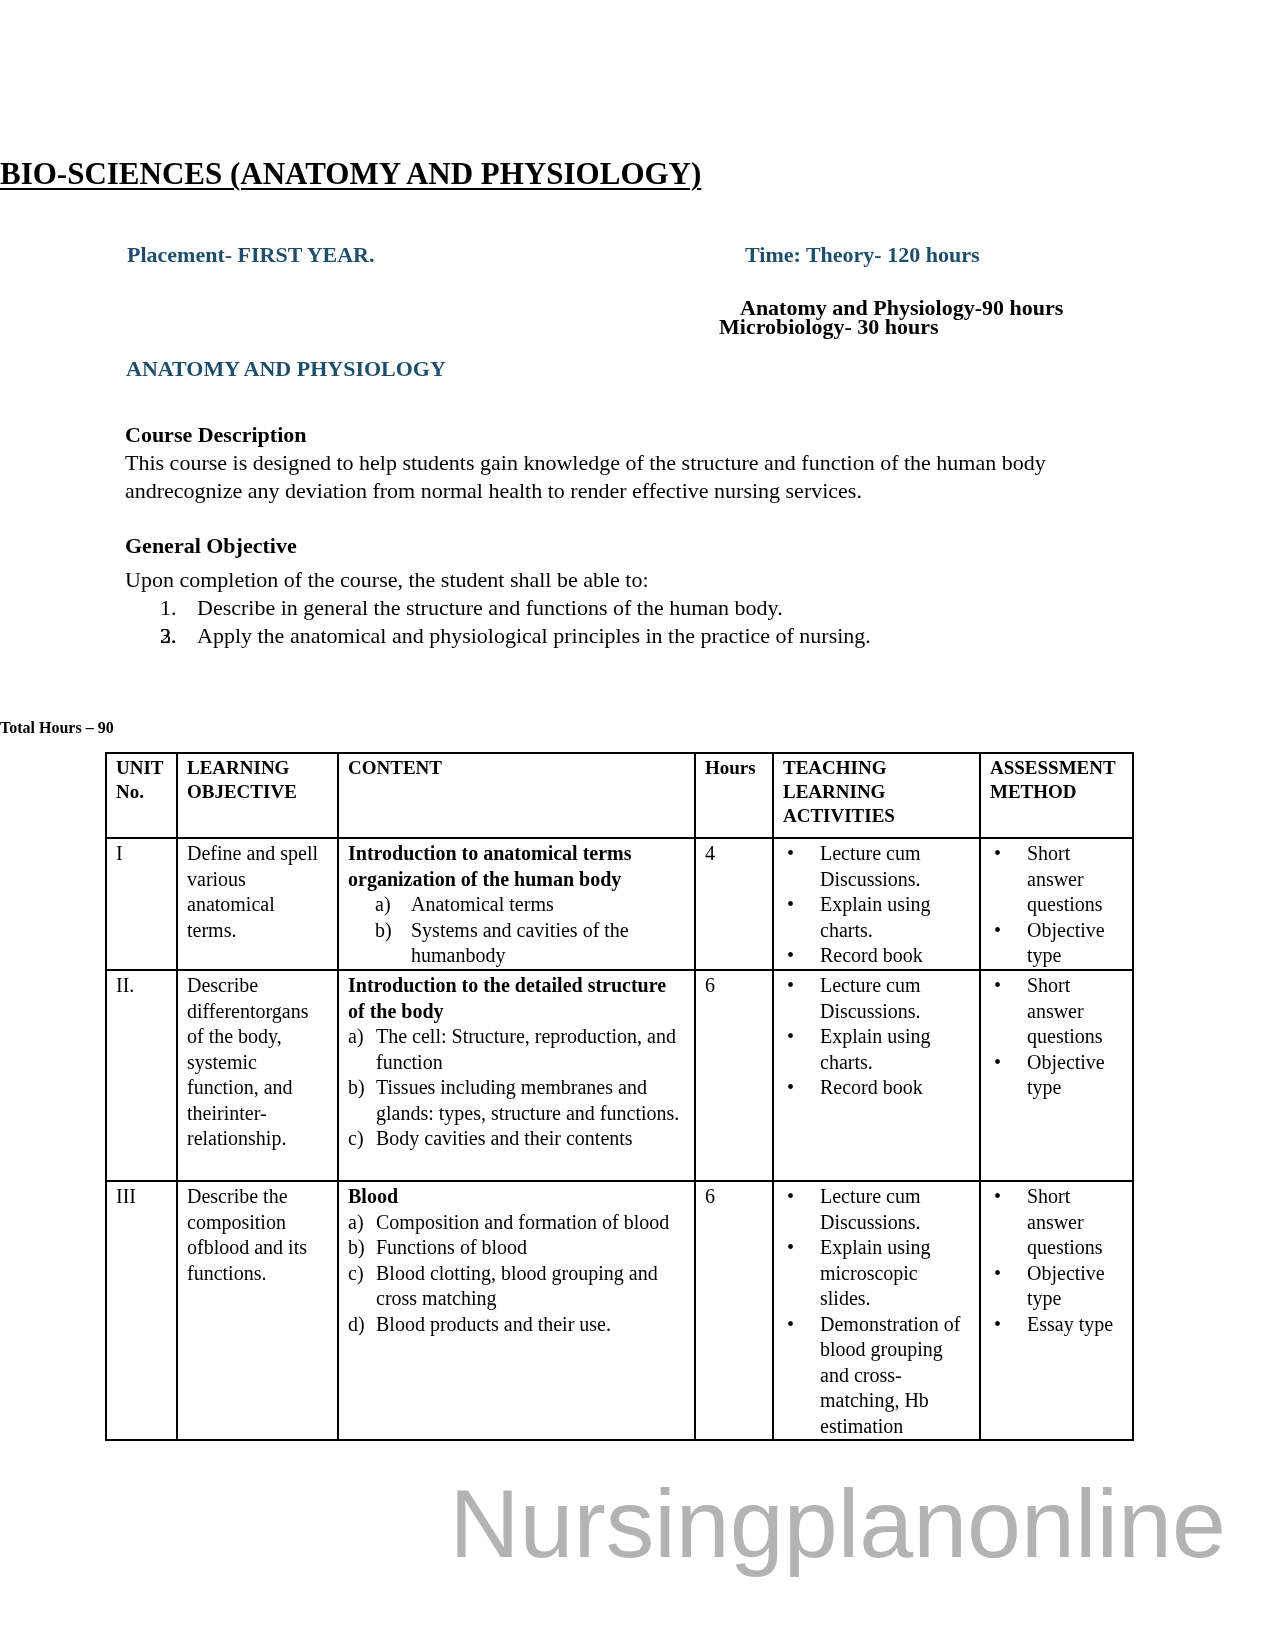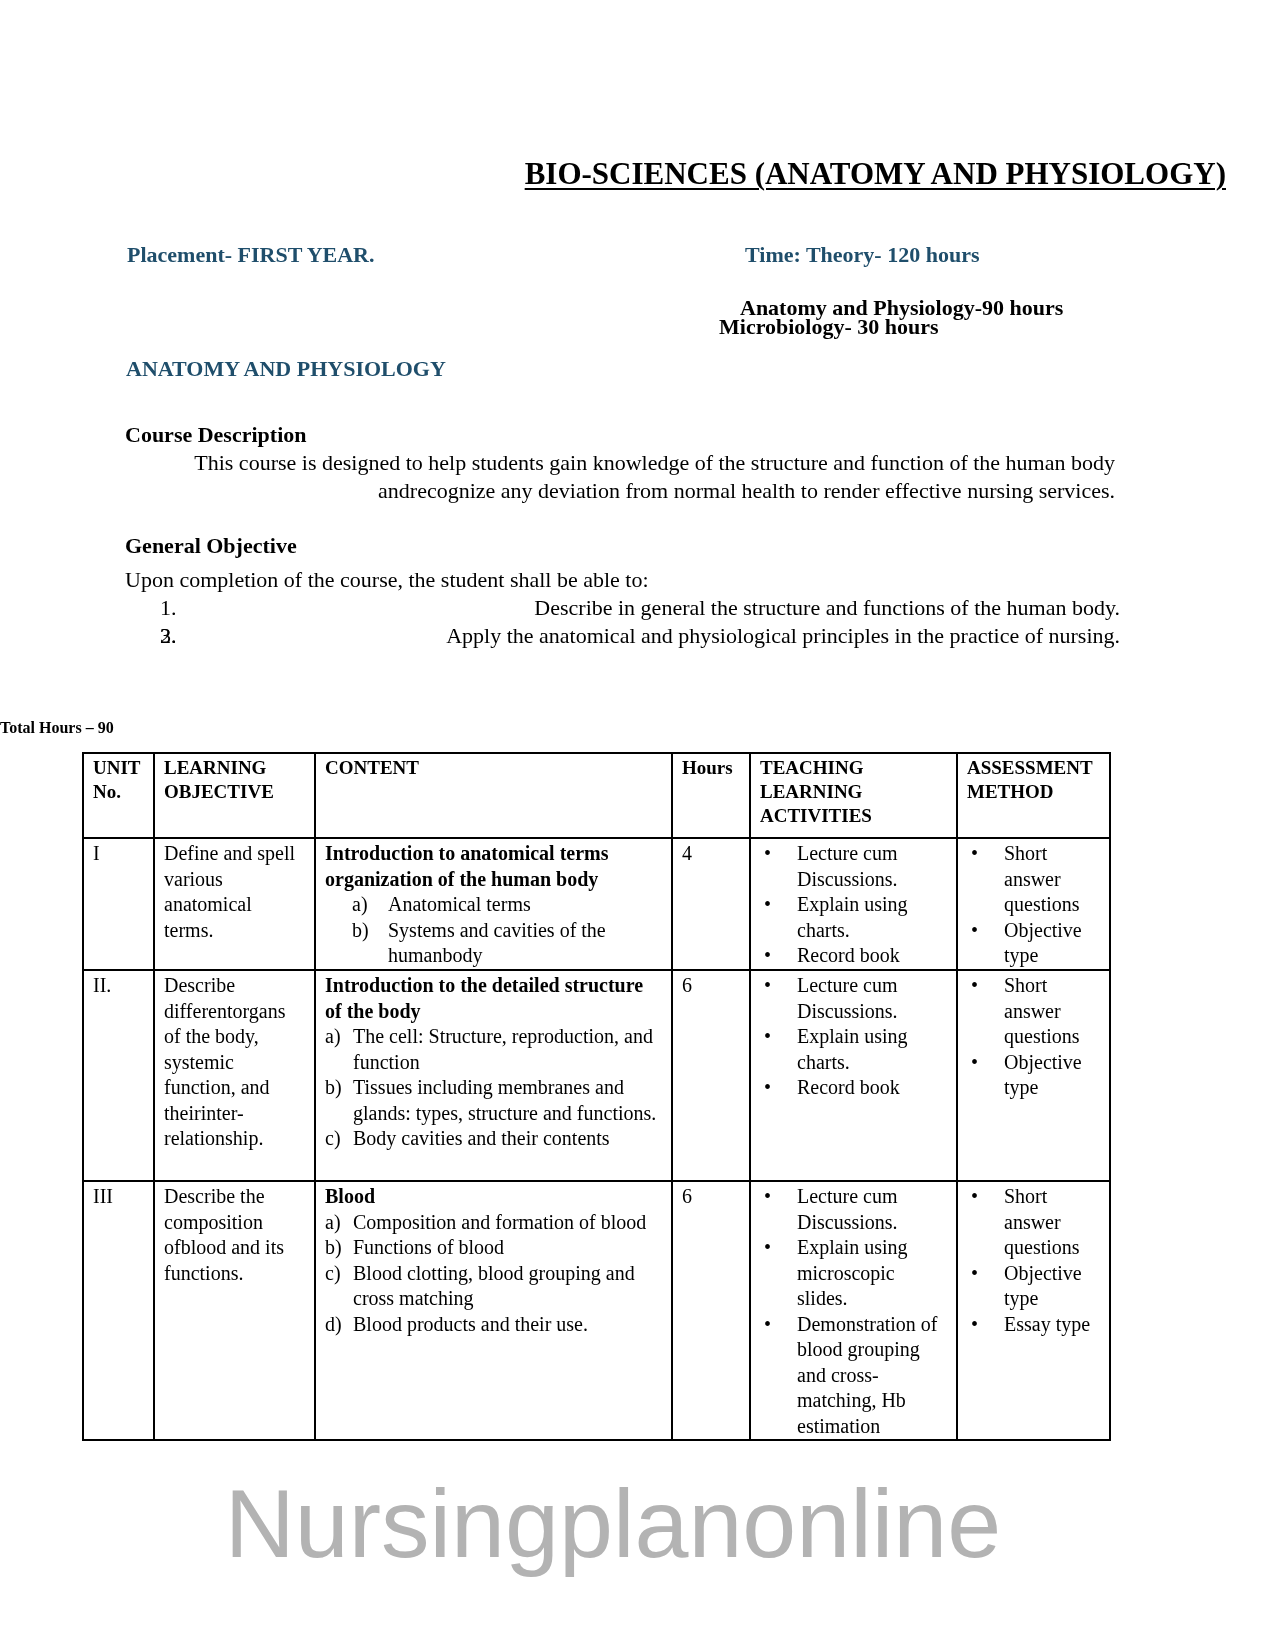--- a/index.html
+++ b/index.html
@@ -1,55 +1,55 @@
 <!DOCTYPE html>
 <html><head>
 <meta charset="utf-8">
 <style>
   html, body { margin:0; padding:0; background:#ffffff; }
   body { width:1275px; height:1650px; position:relative; overflow:hidden;
          font-family:"Liberation Serif", serif; color:#000; }
-  .abs { position:absolute;text-align:right; }
+  .abs { position:absolute; }
   .title { left:0; width:1226px; top:156px; font-size:31px; font-weight:bold;
            text-decoration:underline; text-decoration-thickness:2px; text-underline-offset:4px; }
   .teal { color:#1f4e6b; font-weight:bold; }
   .placement { left:127px; top:242px; font-size:22px; }
   .time { left:745px; top:242px; font-size:22px; }
   .ap-hours { left:740px; top:278px; font-size:22px; font-weight:bold;margin-top:17px; }
   .micro-hours { left:719px; top:314px; font-size:22px; font-weight:bold; }
   .section-title { left:126px; top:356px; font-size:22px; }
   .heading { font-size:22px; font-weight:bold; }
   .para { font-size:22px; line-height:28px; }
   .cd-head { left:125px; top:422px; }
   .cd-text { left:125px; top:449px; width:990px; }
   .go-head { left:125px; top:533px; }
   .go-intro { left:125px; top:566px; }
   .go-list { left:160px; top:594px; width:960px; margin:0; padding:0; list-style:none; }
   .go-list li { position:relative; padding-left:37px; font-size:22px; line-height:28px; }
   .go-list li .num { position:absolute; left:0; top:0; }
   .total { left:0; width:1087px; top:719px; text-align:left; font-size:16px; font-weight:bold; }
 
-  table.syllabus { position:absolute; left:82px; top:752px; border-collapse:collapse;
+  table.syllabus { position:absolute; left:105px; top:752px; border-collapse:collapse;
                    font-size:20px; line-height:25.5px; table-layout:fixed; }
   table.syllabus th, table.syllabus td { border:2.5px solid #000; vertical-align:top;
                    padding:2px 8px 0 9px; text-align:left; }
   table.syllabus th { font-weight:bold; font-size:19px; line-height:24px; }
   th.c-unit, td.c-unit { text-align:center; padding-left:4px; padding-right:4px; }
   th.c-hours, td.c-hours { text-align:center; }
   th.c-teach, th.c-assess { padding-top:14px; }
   .bullets { margin:0; padding:0; list-style:none; }
   .bullets li { position:relative; padding-left:37px; }
   .bullets li .dot { position:absolute; left:4px; top:0; }
   .sub { margin:0; padding:0; list-style:none; }
   .sub li { position:relative; padding-left:28px; }
   .sub li .mk { position:absolute; left:0; top:0; }
   .sub.indent li { padding-left:63px; }
   .sub.indent li .mk { left:27px; }
   .ctitle { font-weight:bold; }
-  .watermark { left:0; width:1226px; top:1468px; text-align:center; font-family:"Liberation Sans", sans-serif;
+  .watermark { left:0; width:1226px; top:1468px; text-align:right; font-family:"Liberation Sans", sans-serif;
                font-size:97px; color:#b3b3b3; letter-spacing:0px; }
 </style>
 </head>
 <body>
 
 <div class="abs title">BIO-SCIENCES (ANATOMY AND PHYSIOLOGY)</div>
 
 <div class="abs placement teal">Placement- FIRST YEAR.</div>
 <div class="abs time teal">Time:  Theory- 120 hours</div>
 <div class="abs ap-hours">Anatomy and Physiology-90 hours</div>

